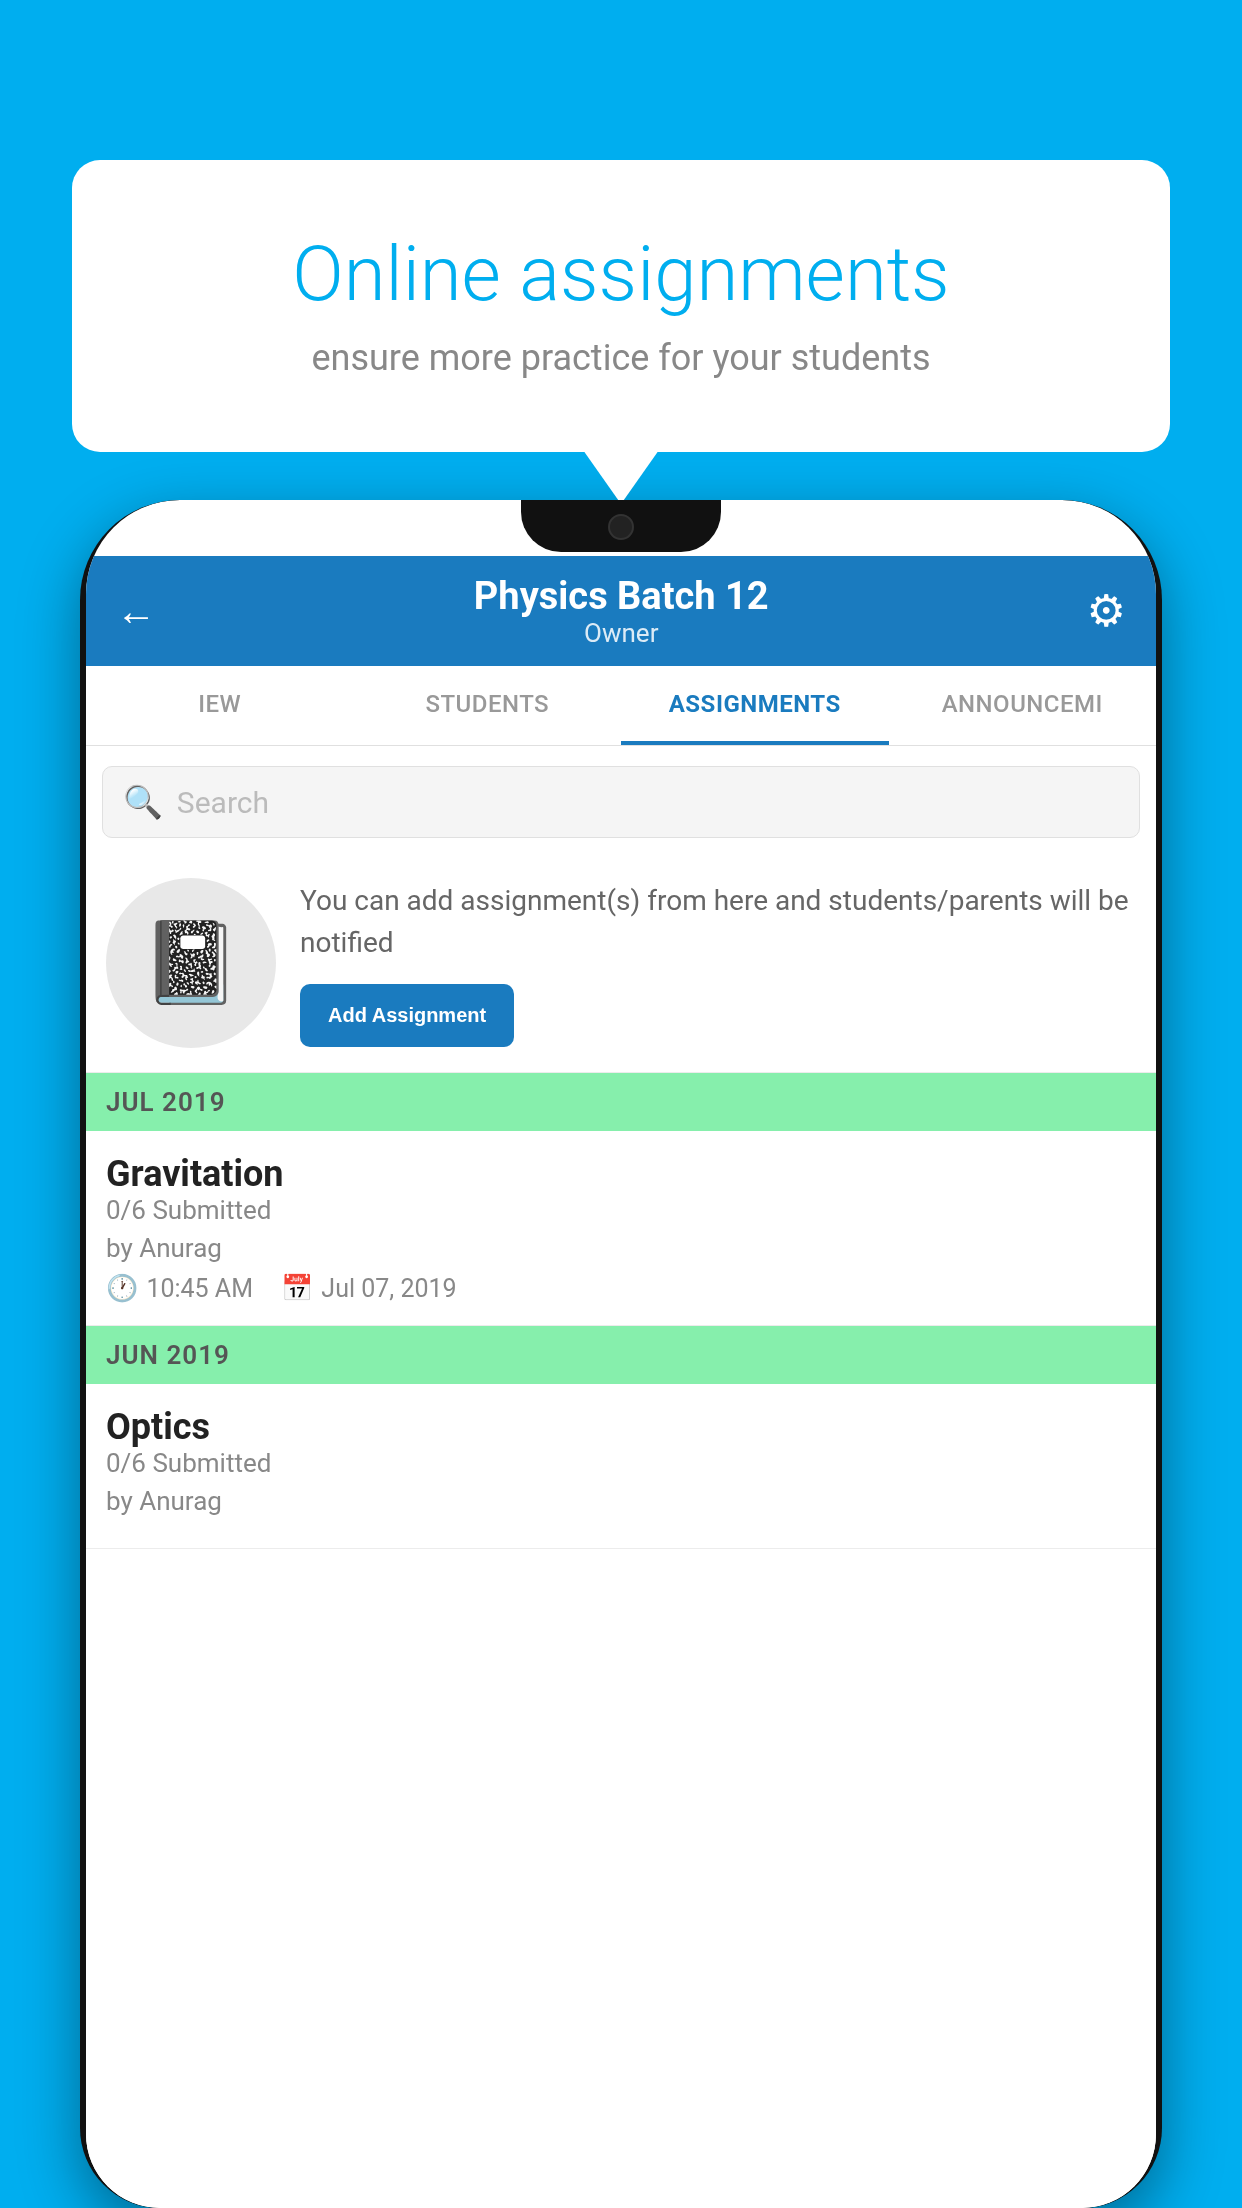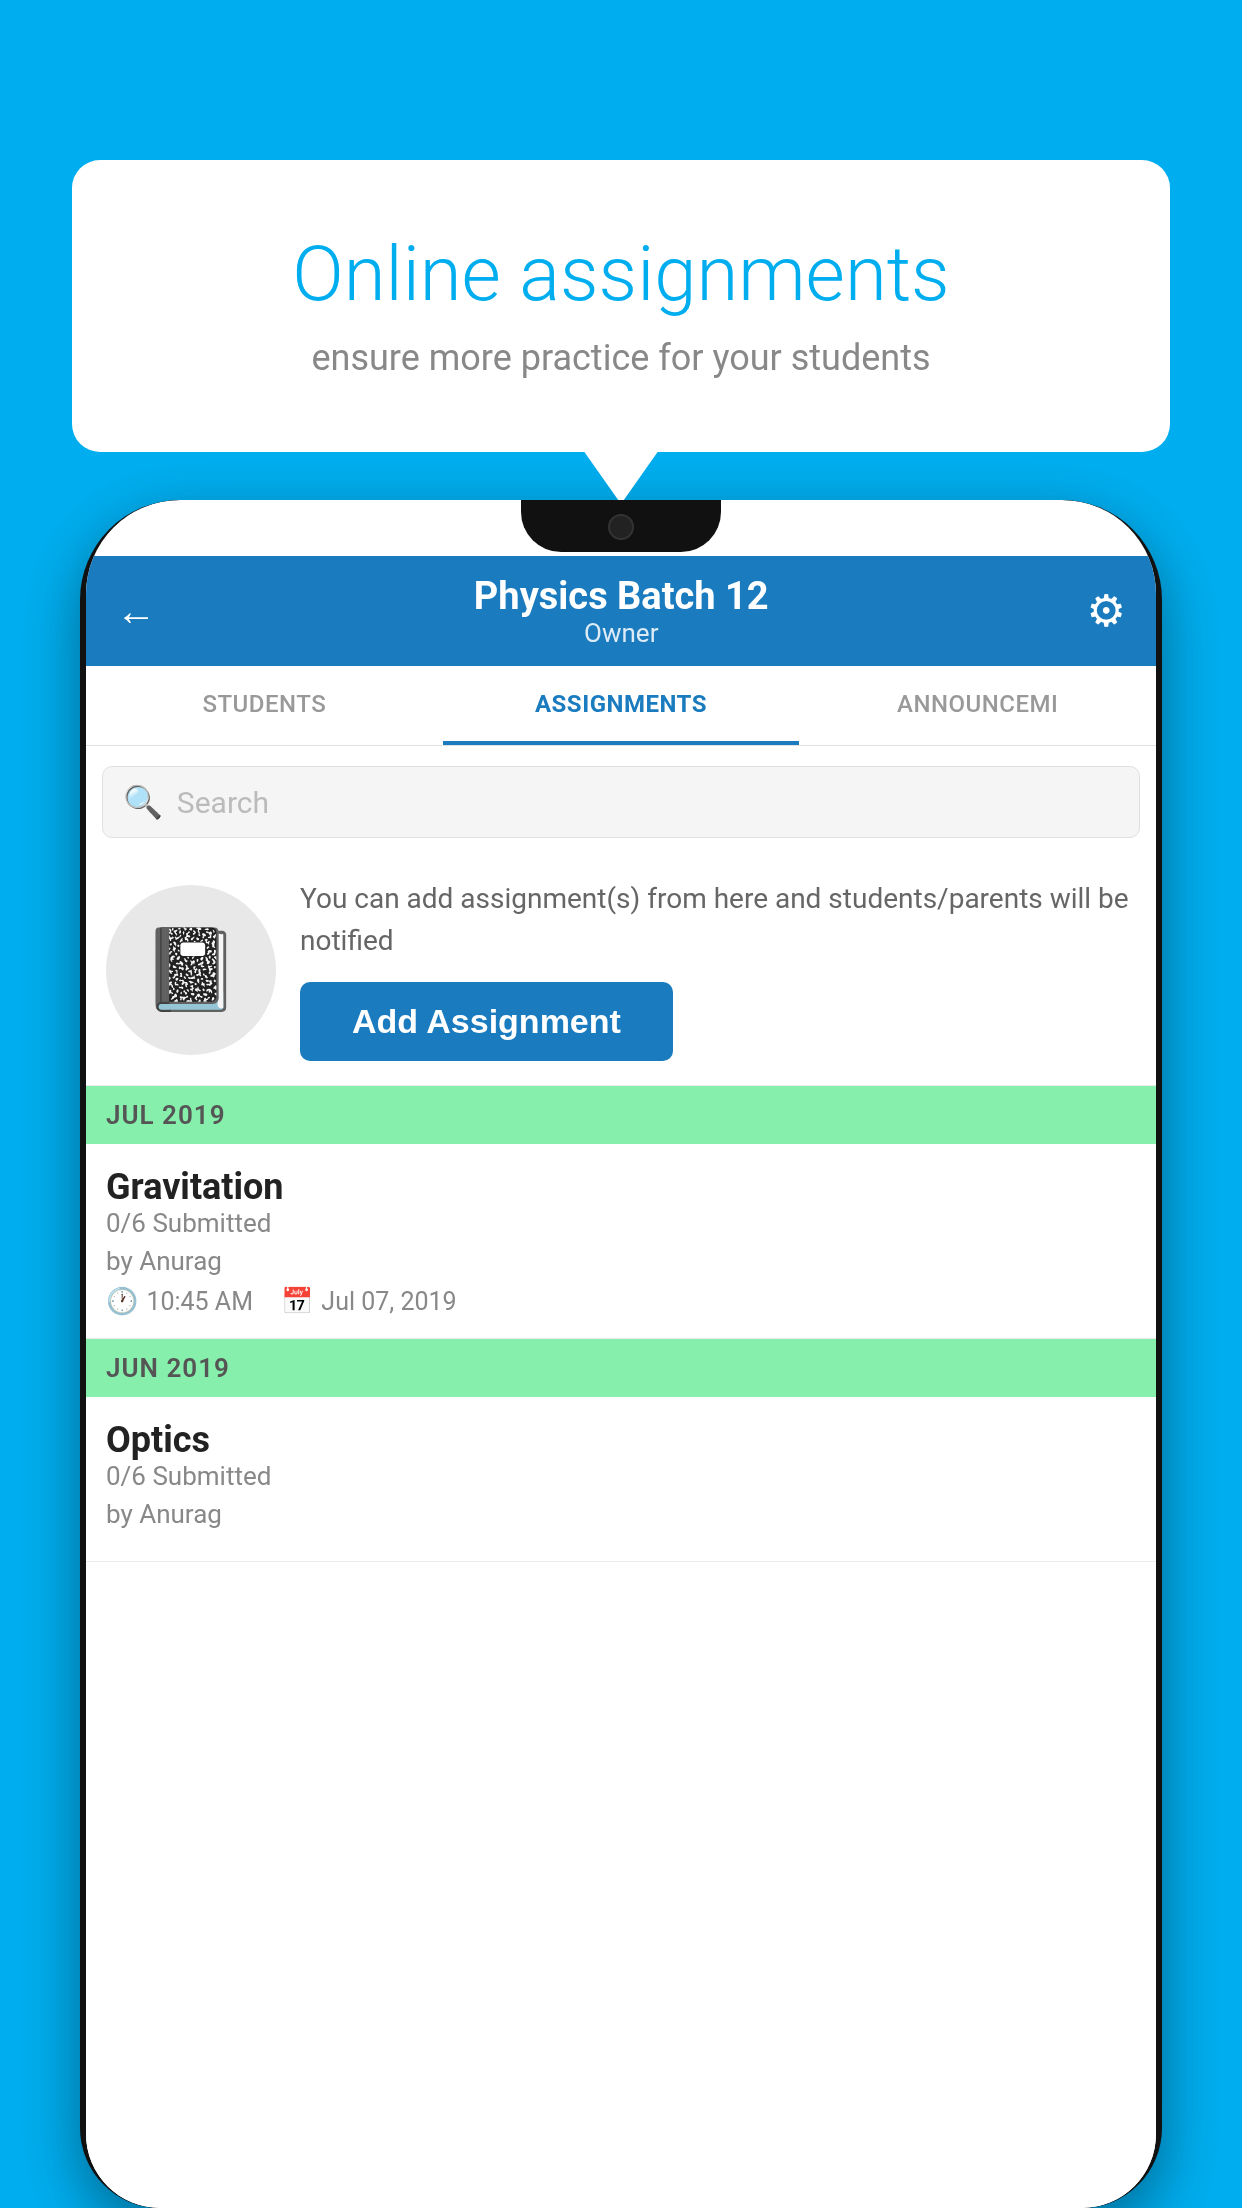--- a/index.html
+++ b/index.html
@@ -257,22 +257,22 @@
       font-size: 28px;
       color: #666;
       line-height: 1.5;
       margin-bottom: 20px;
     }
     .add-assignment-btn {
       background: #1a7bbf;
       color: white;
       border: none;
       border-radius: 10px;
-      padding: 20px 52px;
-      font-size: 34px;
+      padding: 20px 28px;
+      font-size: 20px;
       font-weight: 600;
       cursor: pointer;
     }
 
     
     .section-header {
       background: #86efac;
       padding: 14px 20px;
       font-size: 26px;
       font-weight: 600;
@@ -343,20 +343,21 @@
     <div class="app-header">
       <span class="back-arrow">←</span>
       <div class="header-center">
         <div class="header-title">Physics Batch 12</div>
         <div class="header-subtitle">Owner</div>
       </div>
       <span class="gear-icon">⚙</span>
     </div>
 
     <div class="tabs-bar">
+      <div class="tab-item">IEW</div>
       <div class="tab-item">STUDENTS</div>
       <div class="tab-item active">ASSIGNMENTS</div>
       <div class="tab-item">ANNOUNCEMI</div>
     </div>
 
     <div class="main-content">
 
       <div class="search-bar">
         <span class="search-icon-wrap">🔍</span>
         <span class="search-text">Search</span>

